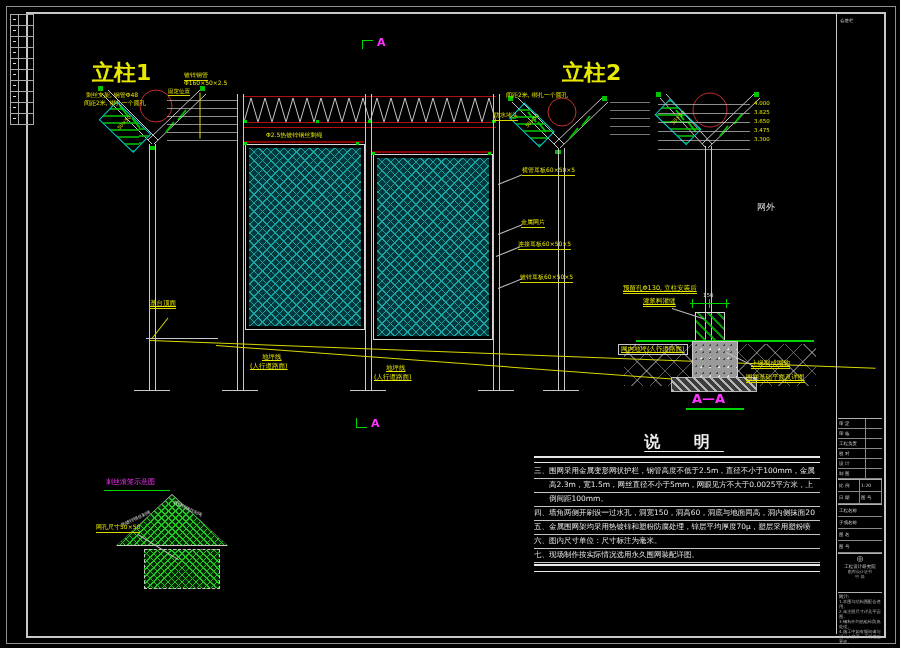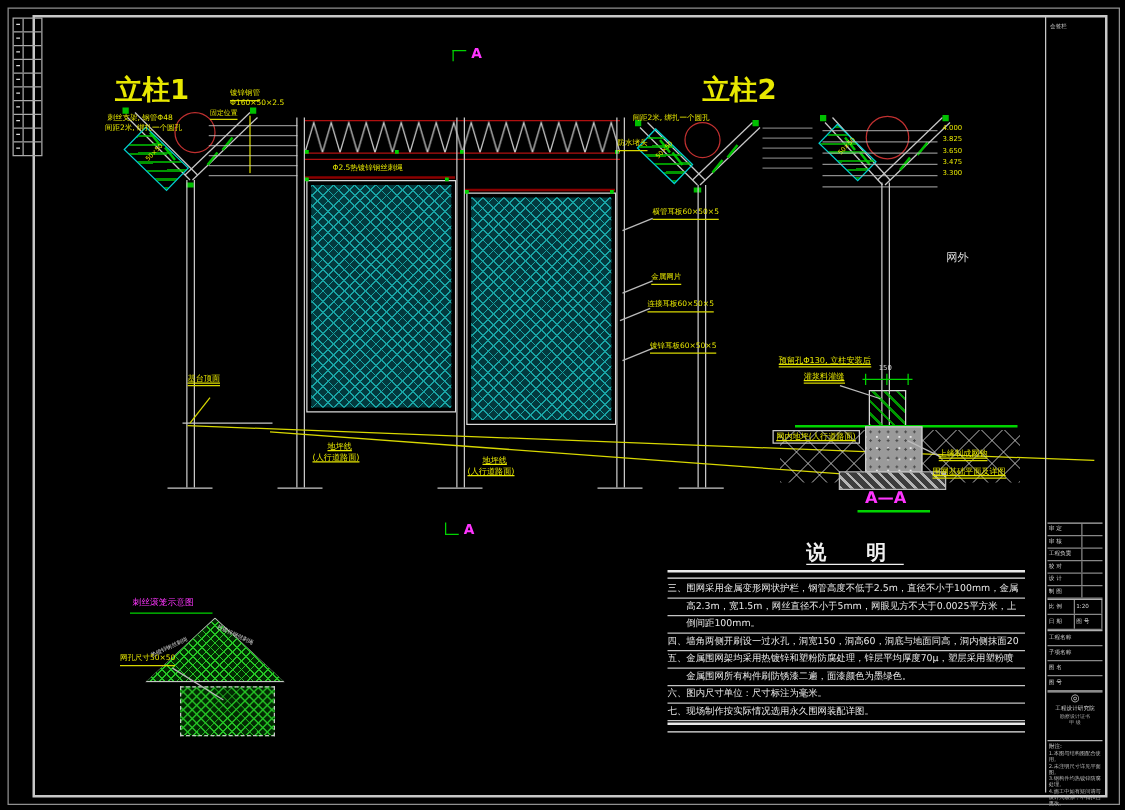--- a/index.html
+++ b/index.html
@@ -33,21 +33,21 @@
   .hatchx{position:absolute;
     background-image:repeating-linear-gradient(45deg,rgba(210,210,210,.45) 0 1px,transparent 1px 13px),
                      repeating-linear-gradient(-45deg,rgba(210,210,210,.45) 0 1px,transparent 1px 13px);}
   .concrete{position:absolute;background-color:#9a9a9a;
     background-image:radial-gradient(#4a4a4a 1px,transparent 1px),radial-gradient(#e6e6e6 1px,transparent 1px);
     background-size:7px 7px,9px 9px;background-position:0 0,4px 3px;border:1px solid #ccc;}
   .slab{position:absolute;background-image:repeating-linear-gradient(45deg,#b5b5b5 0 2px,#3c3c3c 2px 6px);
     border:1px solid #bbb;}
   .notes{position:absolute;left:534px;top:432px;width:286px;}
   .ntitle{color:#f0f0f0;font-size:16px;font-weight:bold;letter-spacing:14px;text-align:center;
-    padding-left:14px;font-family:Liberation Serif, serif;}
+    padding-left:14px;}
   .nrule{height:4px;border-top:2px solid #e8e8e8;border-bottom:1px solid #e8e8e8;margin:3px 0 2px 0;}
   .nline{color:#e8e8e8;font-size:7.5px;height:13px;line-height:12px;border-bottom:1px solid #c4c4c4;
     overflow:hidden;}
   .nbot{height:5px;border-top:2px solid #e8e8e8;border-bottom:1px solid #e8e8e8;margin-top:1px;}
   .tb{position:absolute;left:838px;top:12px;width:44px;height:622px;color:#d8d8d8;}
   .tb .sec{border-top:1px solid #b0b0b0;}
   .tb .rowA{display:flex;height:9px;border-bottom:1px solid #888;}
   .tb .rowA .lab{width:26px;font-size:4.5px;line-height:9px;padding-left:1px;border-right:1px solid #888;}
   .tb .rowB{display:flex;height:11px;border-bottom:1px solid #888;font-size:4.5px;line-height:11px;}
   .tb .rowB div{width:50%;padding-left:1px;border-right:1px solid #888;}
@@ -270,21 +270,20 @@
   <div class="wlin" style="left:138px;top:534px;width:48px;transform:rotate(32deg);"></div>
 
   <div class="notes">
     <div class="ntitle" style="text-decoration:underline;text-underline-offset:4px;">说  明</div>
     <div class="nrule"></div>
     <div class="nline">三、围网采用金属变形网状护栏，钢管高度不低于2.5m，直径不小于100mm，金属变形网</div>
     <div class="nline">　　高2.3m，宽1.5m，网丝直径不小于5mm，网眼见方不大于0.0025平方米，上缘制成网钩</div>
     <div class="nline">　　倒间距100mm。</div>
     <div class="nline">四、墙角两侧开刷设一过水孔，洞宽150，洞高60，洞底与地面同高，洞内侧抹面20厚</div>
     <div class="nline">五、金属围网架均采用热镀锌和塑粉防腐处理，锌层平均厚度70μ，塑层采用塑粉喷涂，</div>
-    <div class="nline">　　金属围网所有构件刷防锈漆二遍，面漆颜色为墨绿色。</div>
     <div class="nline">六、图内尺寸单位：尺寸标注为毫米。</div>
     <div class="nline">七、现场制作按实际情况选用永久围网装配详图。</div>
     <div class="nbot"></div>
   </div>
 
   <div class="vl" style="left:836px;top:12px;height:622px;background:#c8c8c8;"></div>
   <div class="tb">
     <div style="position:absolute;top:6px;left:2px;font-size:4.5px;color:#cfcfcf;">会签栏</div>
     <div class="abs" style="top:406px;left:0;width:44px;">
       <div class="sec">

